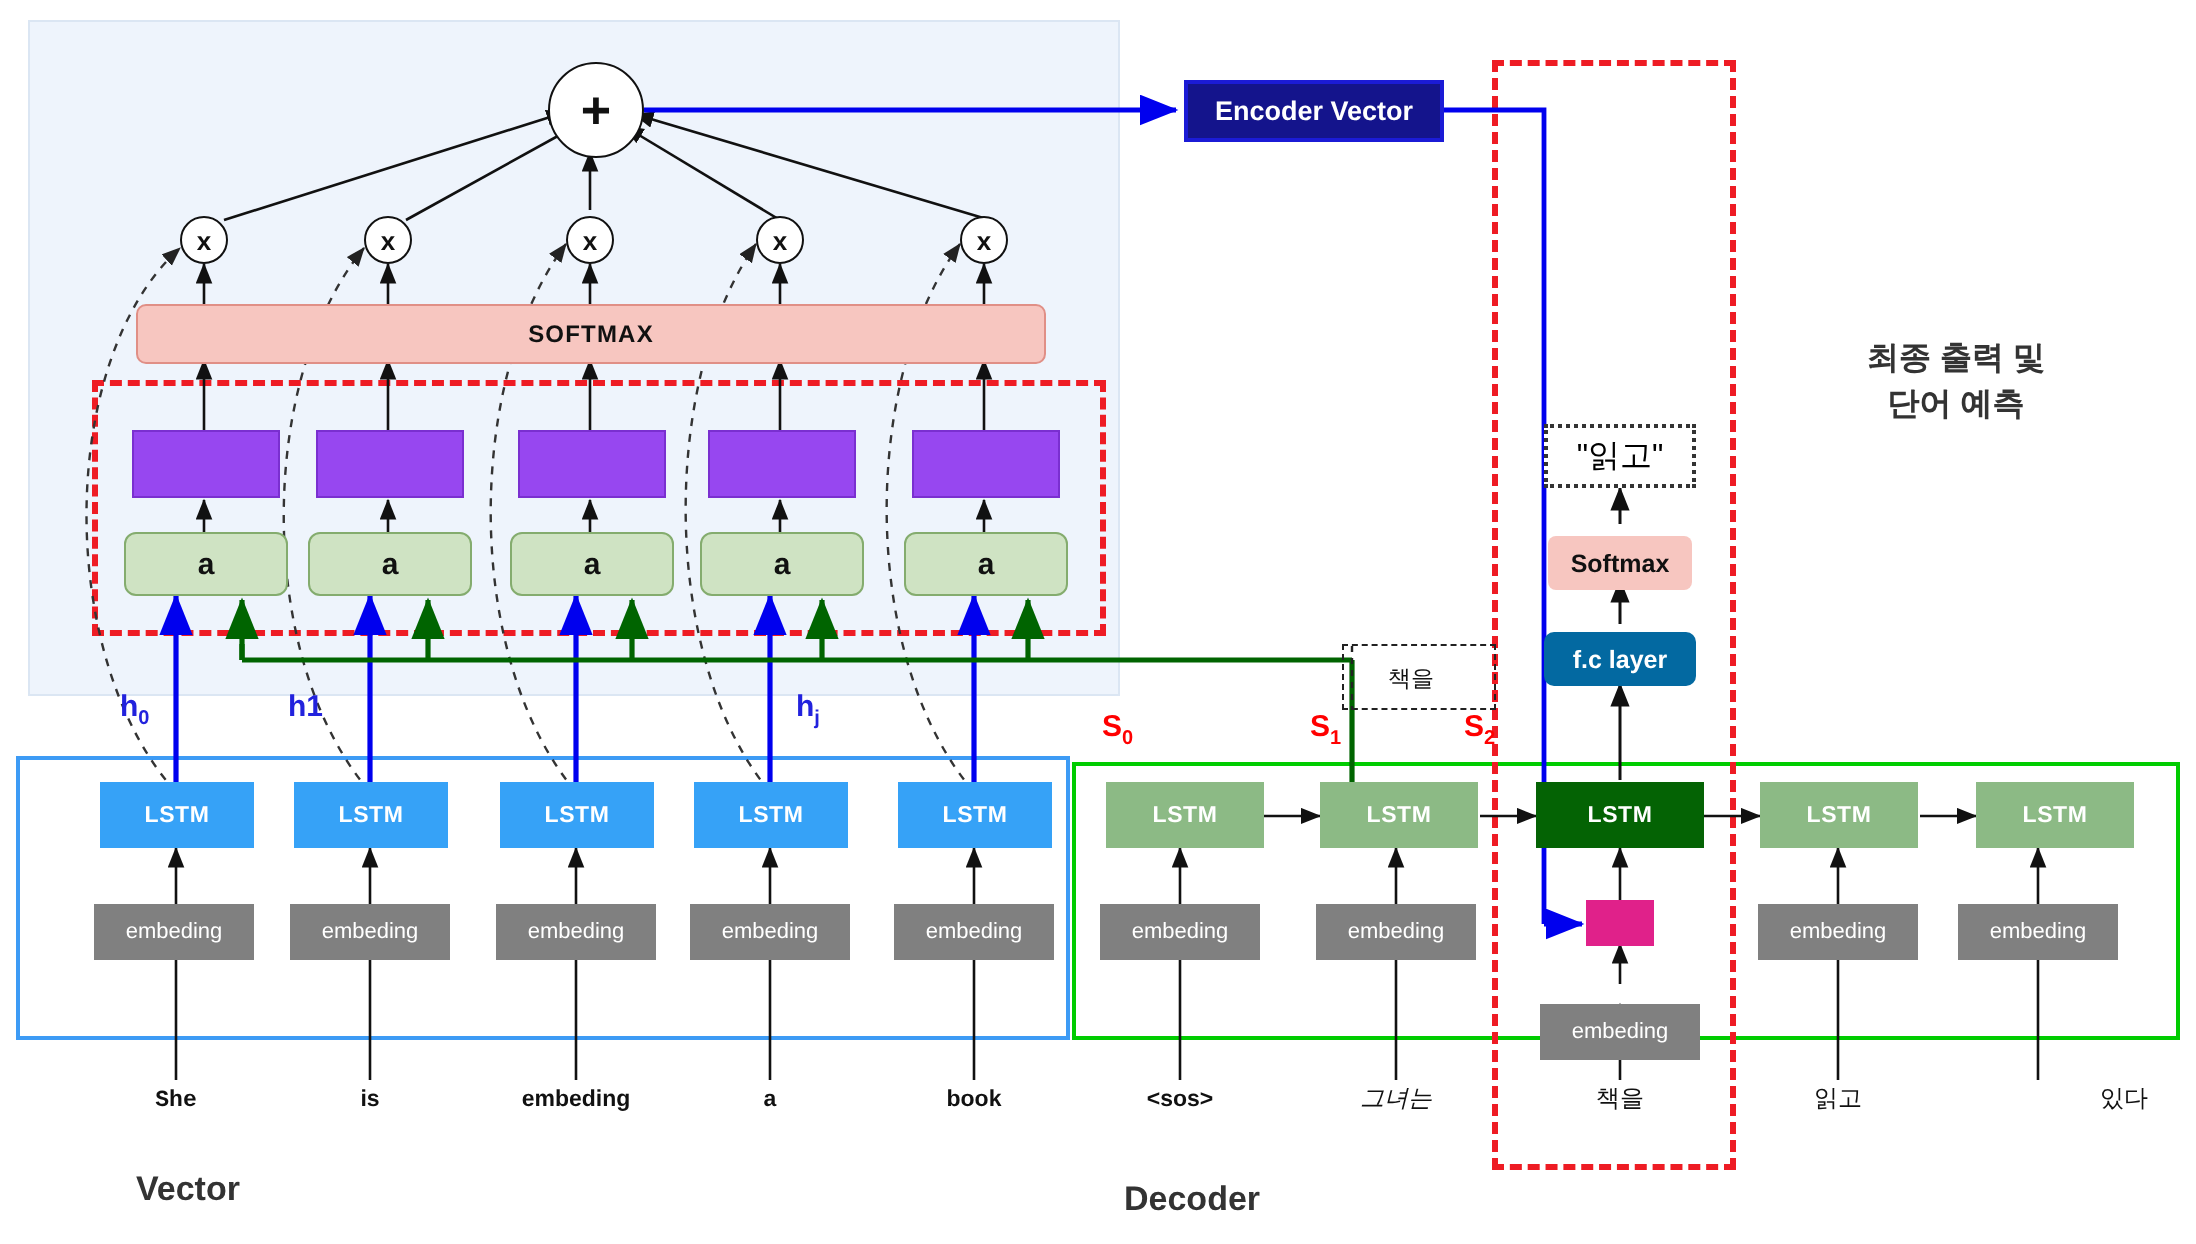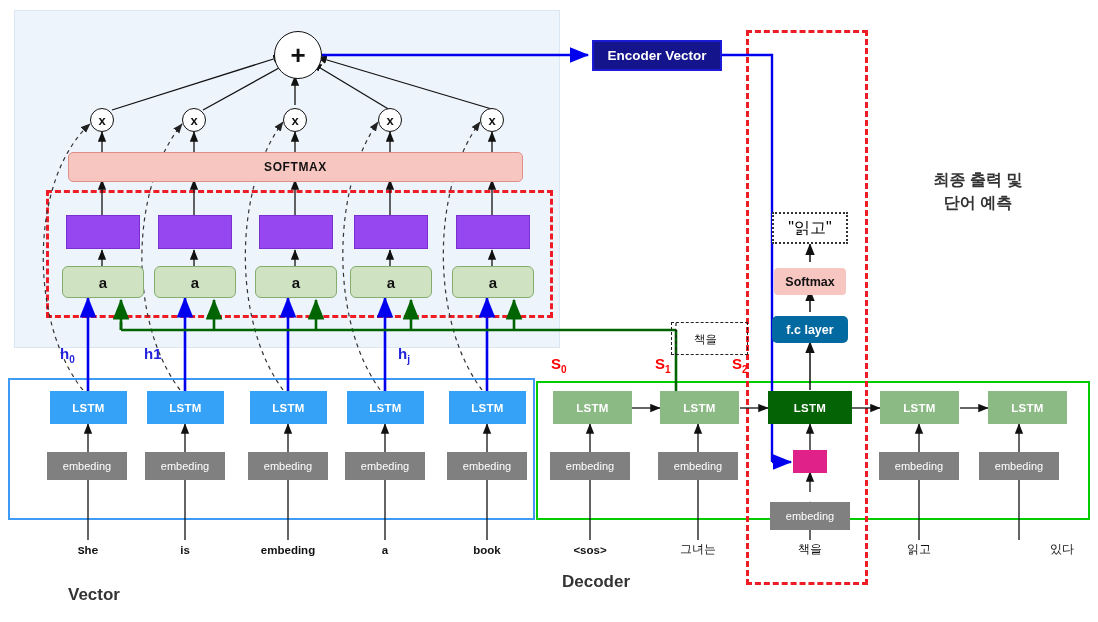--- a/index.html
+++ b/index.html
@@ -260,26 +260,26 @@
 
   <div class="node embed" style="left:550px;top:452px;width:80px;height:28px;">embeding</div>
   <div class="node embed" style="left:658px;top:452px;width:80px;height:28px;">embeding</div>
   <div class="node embed" style="left:770px;top:502px;width:80px;height:28px;">embeding</div>
   <div class="node embed" style="left:879px;top:452px;width:80px;height:28px;">embeding</div>
   <div class="node embed" style="left:979px;top:452px;width:80px;height:28px;">embeding</div>
 
   <div class="node magenta" style="left:793px;top:450px;width:34px;height:23px;"></div>
 
   <div class="node word" style="left:550px;top:542px;width:80px;height:16px;">&lt;sos&gt;</div>
-  <div class="node kword" style="left:658px;top:541px;width:80px;height:17px;">그녀는</div>
+  <div class="node kword" style="left:658px;top:541px;width:80px;height:17px;font-style:italic;">그녀는</div>
   <div class="node kword" style="left:770px;top:541px;width:80px;height:17px;">책을</div>
   <div class="node kword" style="left:879px;top:541px;width:80px;height:17px;">읽고</div>
   <div class="node kword" style="left:1022px;top:541px;width:80px;height:17px;">있다</div>
 
-  <div class="lbl bigtitle" style="left:562px;top:572px;">Decoder</div>
+  <div class="lbl bigtitle" style="left:562px;top:590px;">Decoder</div>
 
   <div class="lbl slab" style="left:551px;top:355px;">S<sub>0</sub></div>
   <div class="lbl slab" style="left:655px;top:355px;">S<sub>1</sub></div>
   <div class="lbl slab" style="left:732px;top:355px;">S<sub>2</sub></div>
 
   <div class="node dash-small" style="left:671px;top:322px;width:77px;height:33px;"></div>
   <div class="lbl feedlbl" style="left:694px;top:332px;">책을</div>
 
   <div class="node dot-box" style="left:772px;top:212px;width:76px;height:32px;">"읽고"</div>
   <div class="node smx" style="left:774px;top:268px;width:72px;height:27px;">Softmax</div>

